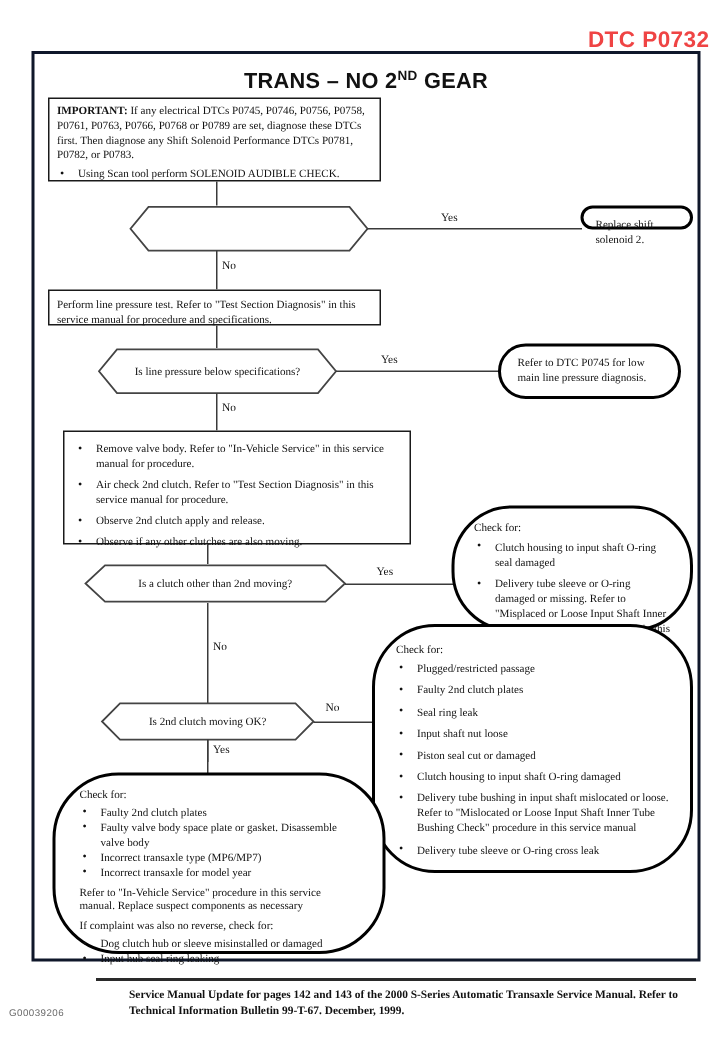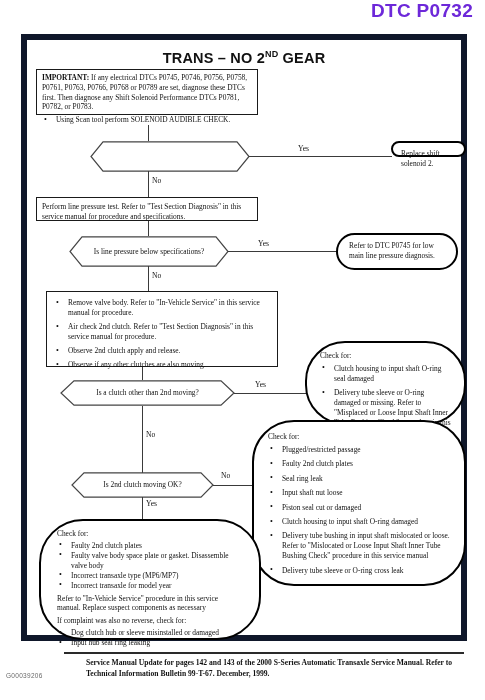--- a/index.html
+++ b/index.html
@@ -15,36 +15,36 @@
     color: #111111;
     overflow: hidden;
   }
   #page {
     position: absolute;
     inset: 0;
   }
   
   .dtc-header {
     position: absolute;
-    top: 0;
+    top: 18px;
     right: 12px;
     font-family: "Liberation Sans", sans-serif;
     font-weight: bold;
-    font-size: 19px;
+    font-size: 15px;
     letter-spacing: 0.3px;
-    color: #6d28d9;
+    color: #ef4444;
   }
   
   .frame {
     position: absolute;
     left: 21px;
     top: 34px;
     width: 446px;
     height: 607px;
-    border: 6px solid #0f172a;
+    border: 2px solid #0f172a;
     box-sizing: border-box;
     background: #fff;
   }
   .chart-title {
     position: absolute;
     left: 0;
     right: 0;
     top: 9px;
     text-align: center;
     font-family: "Liberation Sans", sans-serif;
@@ -171,21 +171,21 @@
 <div id="page">
 
   <div class="dtc-header">DTC P0732</div>
 
   <div class="frame">
 
     <div class="chart-title">
       <span>TRANS – NO 2</span><sup>ND</sup><span> GEAR</span>
     </div>
 
-    <div class="rect" style="left:9px; top:29px; width:222px; height:46px;">
+    <div class="rect" style="left:9px; top:29px; width:222px; height:56px;">
       <div class="inner">
         <div>
           <span class="imp-label">IMPORTANT:</span><span> If any electrical DTCs P0745, P0746, P0756, P0758, P0761, P0763, P0766, P0768 or P0789 are set, diagnose these DTCs first. Then diagnose any Shift Solenoid Performance DTCs P0781, P0782, or P0783.</span>
         </div>
         <ul class="bl tight" style="margin-top:3px;">
           <li><span>Using Scan tool perform SOLENOID AUDIBLE CHECK.</span></li>
         </ul>
       </div>
     </div>
 

